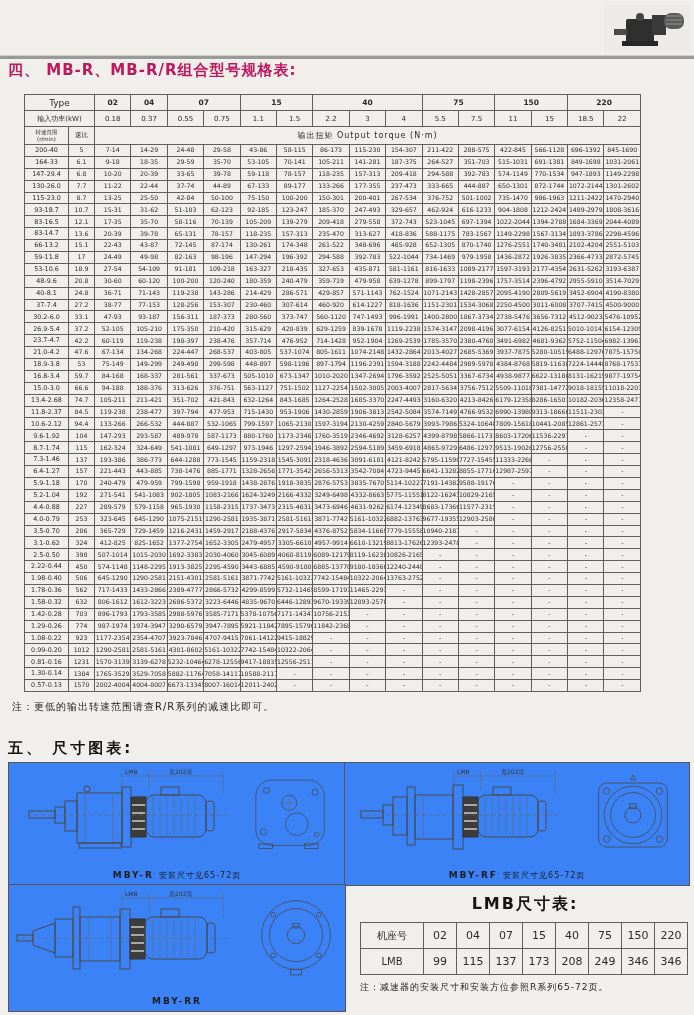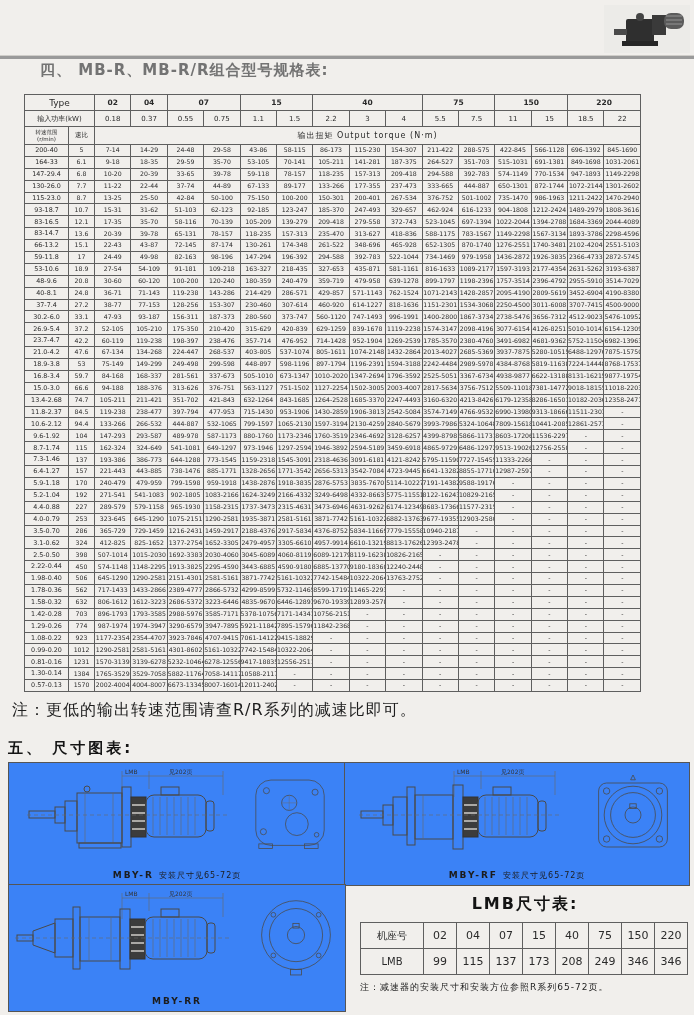--- a/index.html
+++ b/index.html
@@ -6,41 +6,41 @@
   body{
     width:694px;height:1015px;position:relative;overflow:hidden;
     background:#f1efec;color:#222;
     font-family:"DejaVu Sans","Liberation Sans",sans-serif;
   }
   .abs{position:absolute;}
   
   #top-rule{top:55px;left:0;width:694px;height:3px;background:#9a9a9a;border-top:1px solid #cfcdc9;}
   #photo{top:5px;right:4px;width:86px;height:48px;}
   
-  #sec4-title{top:61px;left:8px;font-size:15px;font-weight:bold;color:#737373;letter-spacing:1px;white-space:nowrap;margin-left:32px;}
+  #sec4-title{top:61px;left:8px;font-size:15px;font-weight:bold;color:#be185d;letter-spacing:1px;white-space:nowrap;}
   #sec5-title{top:739px;left:8px;font-size:15px;font-weight:bold;color:#141414;letter-spacing:3px;}
   
   #spec-wrap{top:94px;left:24px;width:617px;}
   table{border-collapse:collapse;table-layout:fixed;width:100%;}
   #spec-table th,#spec-table td{
     border:1px solid #5f5f5f;padding:0;text-align:center;vertical-align:middle;
     font-weight:normal;color:#2a2a2a;overflow:hidden;white-space:nowrap;
   }
   #spec-table thead th{font-size:7px;}
   #spec-table .type-th{font-size:9px;height:15px;}
   #spec-table .grp-th{font-size:7.5px;font-weight:bold;}
   #spec-table .pow-th{height:15px;font-size:7px;}
   #spec-table .hdr3 th{height:17px;}
   #spec-table .speed-th{font-size:5.5px;line-height:1.1;}
   #spec-table .ratio-th{font-size:6.5px;}
   #spec-table .torque-th{font-size:8px;letter-spacing:1px;}
   #spec-table tbody td{height:10.9px;font-size:6.2px;line-height:1;}
   #spec-table tbody td.c-speed{font-size:6.4px;}
   
-  #spec-note{top:700px;left:12px;font-size:16px;color:#1e1e1e;letter-spacing:1px;}
+  #spec-note{top:700px;left:12px;font-size:10px;color:#1e1e1e;letter-spacing:1px;}
   
   #diagram-grid{top:762px;left:8px;width:680px;height:248px;}
   .dcell{position:absolute;border:1px solid #555;background:#3b82f6;}
   #cell-tl{left:0;top:0;width:336px;height:122px;}
   #cell-tr{left:336px;top:0;width:344px;height:122px;}
   #cell-bl{left:0;top:122px;width:336px;height:126px;}
   .dcap{position:absolute;left:0;right:0;bottom:3px;text-align:center;color:#1c1c1c;}
   .dcap .model{font-size:9px;font-weight:bold;letter-spacing:2px;}
   .dcap .cnote{font-size:8px;letter-spacing:1px;}
   .dwg{position:absolute;}

